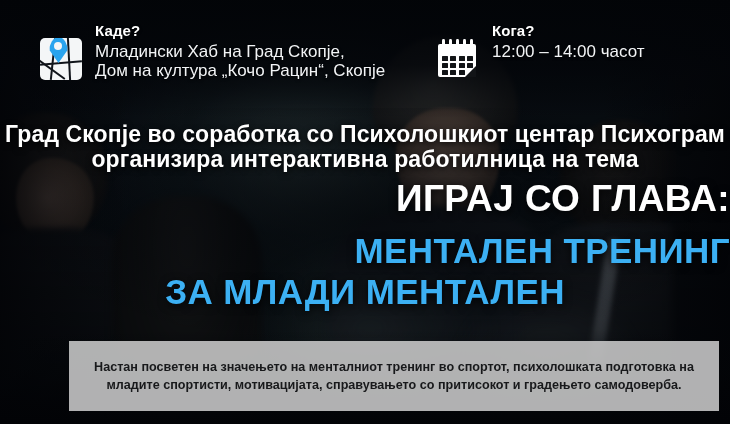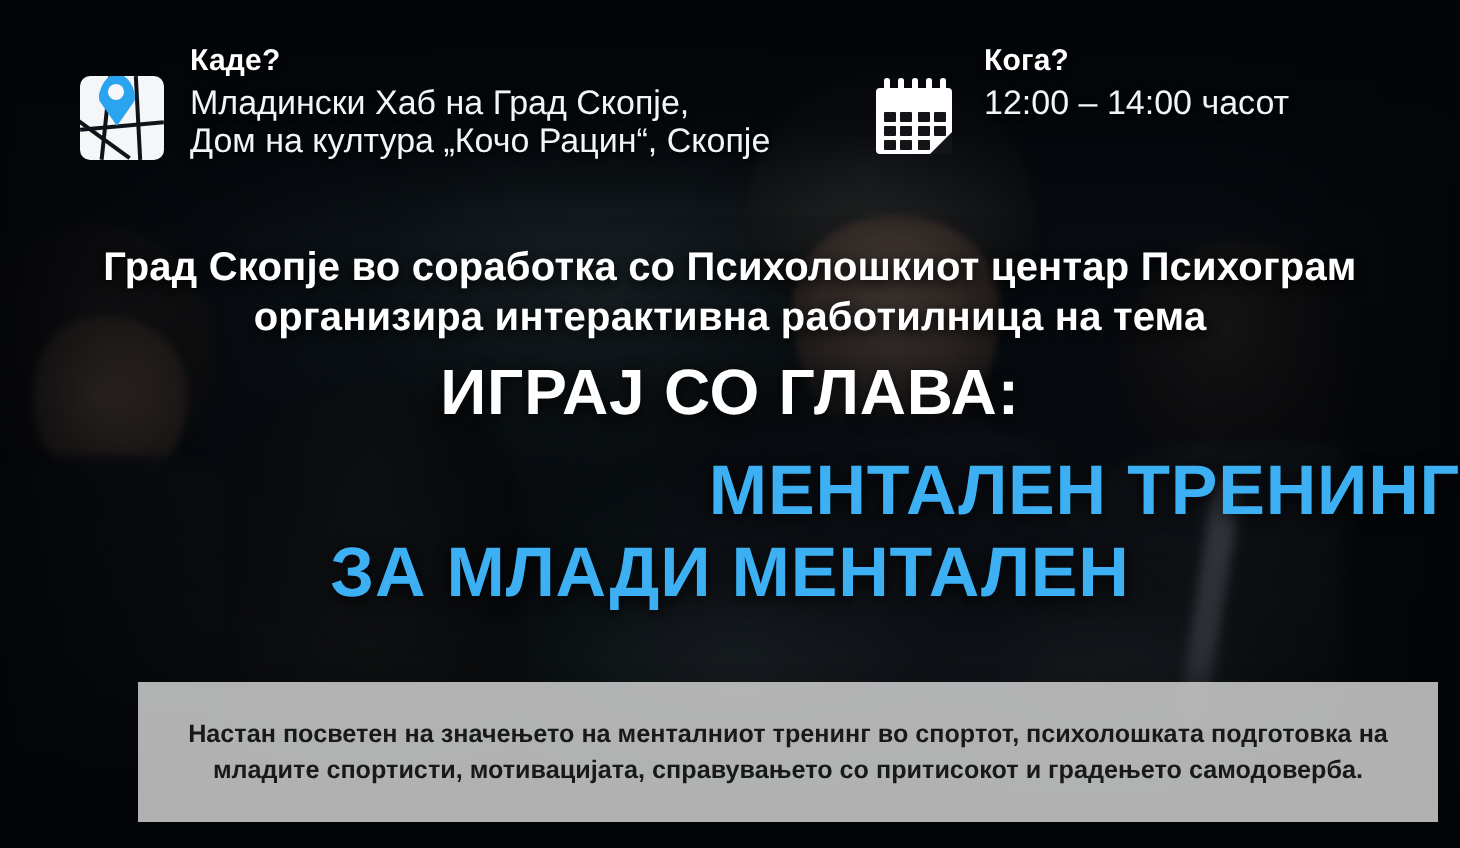--- a/index.html
+++ b/index.html
@@ -240,42 +240,43 @@
     gap:2.2px;
   }
   .cal-grid i{ display:block; background:#121417; border-radius:.5px; }
   .cal-grid i.off{ background:transparent; }
 
   
   .intro{
     position:absolute;left:0;top:122px;width:730px;
     text-align:center;
     color:#ffffff;
-    font-size:20px;
+    font-size:23px;
     font-weight:bold;
     line-height:25px;
     letter-spacing:.1px;
     text-shadow:0 2px 6px rgba(0,0,0,.95);
   }
 
   
   .headline{
     position:absolute;left:0;top:180px;width:730px;
     text-align:center;
   }
   .hl-line{
     font-weight:bold;
     letter-spacing:.4px;
     line-height:1;
   }
   .hl-1{
     color:#ffffff;
-    font-size:32px;
+    font-size:37px;
     margin-bottom:16px;
     text-shadow:0 2px 8px rgba(0,0,0,.9);
+    text-align:right;
   }
   .hl-2, .hl-3{
     color:#3cb0f3;
     font-size:35px;
     text-shadow:0 2px 8px rgba(0,0,0,.85);
   }
   .hl-2{ margin-bottom:6px;text-align:right; }
 
   
   .desc-banner{

